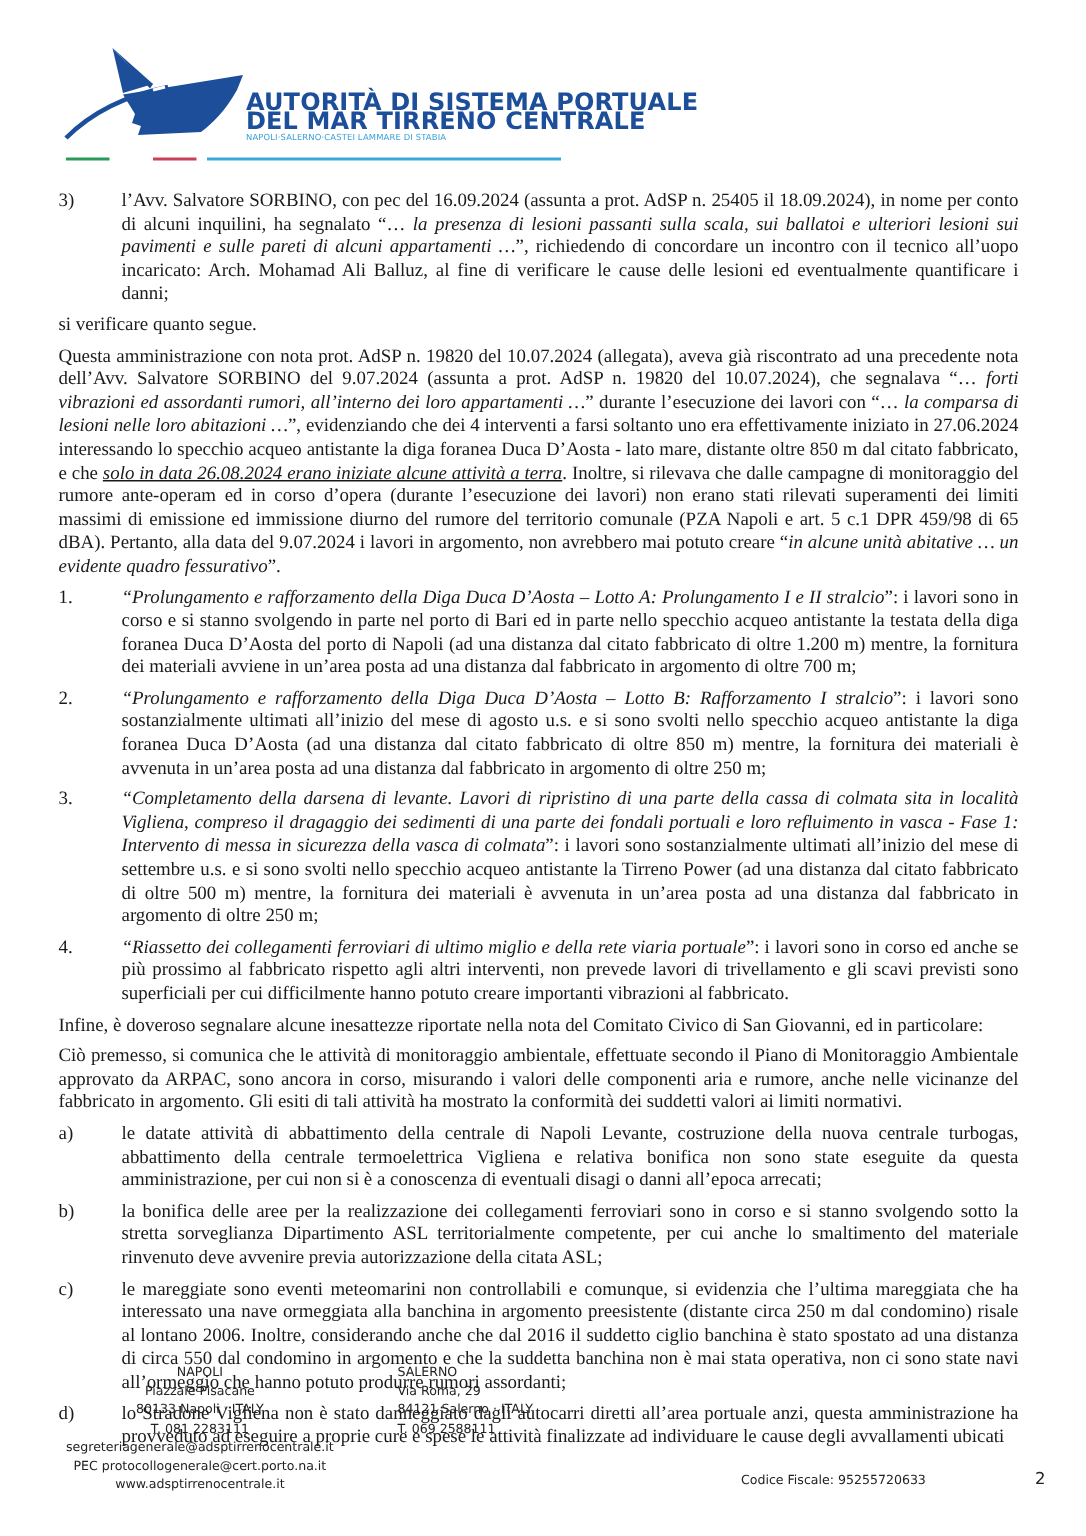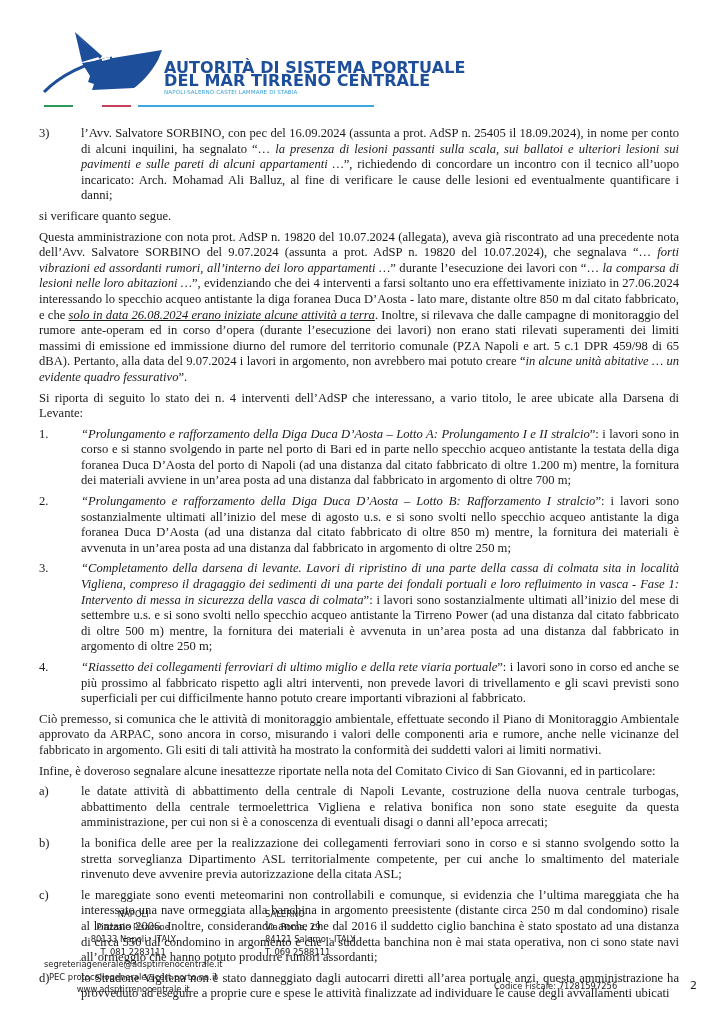--- a/index.html
+++ b/index.html
@@ -63,43 +63,42 @@
 
     <div class="item">
       <span class="marker">3)</span>
       <span class="content"><span>l’Avv. Salvatore SORBINO, con pec del 16.09.2024 (assunta a prot. AdSP n. 25405 il 18.09.2024), in nome per conto di alcuni inquilini, ha segnalato “… </span><em>la presenza di lesioni passanti sulla scala, sui ballatoi e ulteriori lesioni sui pavimenti e sulle pareti di alcuni appartamenti …</em><span>”, richiedendo di concordare un incontro con il tecnico all’uopo incaricato: Arch. Mohamad Ali Balluz, al fine di verificare le cause delle lesioni ed eventualmente quantificare i danni;</span></span>
     </div>
 
     <p>si verificare quanto segue.</p>
 
     <p><span>Questa amministrazione con nota prot. AdSP n. 19820 del 10.07.2024 (allegata), aveva già riscontrato ad una precedente nota dell’Avv. Salvatore SORBINO del 9.07.2024 (assunta a prot. AdSP n. 19820 del 10.07.2024), che segnalava “… </span><em>forti vibrazioni ed assordanti rumori, all’interno dei loro appartamenti …</em><span>” durante l’esecuzione dei lavori con “… </span><em>la comparsa di lesioni nelle loro abitazioni …</em><span>”, evidenziando che dei 4 interventi a farsi soltanto uno era effettivamente iniziato in 27.06.2024 interessando lo specchio acqueo antistante la diga foranea Duca D’Aosta - lato mare, distante oltre 850 m dal citato fabbricato, e che </span><span class="ul">solo in data 26.08.2024 erano iniziate alcune attività a terra</span><span>. Inoltre, si rilevava che dalle campagne di monitoraggio del rumore ante-operam ed in corso d’opera (durante l’esecuzione dei lavori) non erano stati rilevati superamenti dei limiti massimi di emissione ed immissione diurno del rumore del territorio comunale (PZA Napoli e art. 5 c.1 DPR 459/98 di 65 dBA). Pertanto, alla data del 9.07.2024 i lavori in argomento, non avrebbero mai potuto creare “</span><em>in alcune unità abitative … un evidente quadro fessurativo</em><span>”.</span></p>
 
-    <p>Si riporta di seguito lo stato dei n. 4 interventi dell’AdSP che interessano, a vario titolo, le aree ubicate alla Darsena di Levante:</p>
 
     <div>
       <div class="item">
         <span class="marker">1.</span>
         <span class="content"><em>“Prolungamento e rafforzamento della Diga Duca D’Aosta – Lotto A: Prolungamento I e II stralcio</em><span>”: i lavori sono in corso e si stanno svolgendo in parte nel porto di Bari ed in parte nello specchio acqueo antistante la testata della diga foranea Duca D’Aosta del porto di Napoli (ad una distanza dal citato fabbricato di oltre 1.200 m) mentre, la fornitura dei materiali avviene in un’area posta ad una distanza dal fabbricato in argomento di oltre 700 m;</span></span>
       </div>
       <div class="item">
         <span class="marker">2.</span>
         <span class="content"><em>“Prolungamento e rafforzamento della Diga Duca D’Aosta – Lotto B: Rafforzamento I stralcio</em><span>”: i lavori sono sostanzialmente ultimati all’inizio del mese di agosto u.s. e si sono svolti nello specchio acqueo antistante la diga foranea Duca D’Aosta (ad una distanza dal citato fabbricato di oltre 850 m) mentre, la fornitura dei materiali è avvenuta in un’area posta ad una distanza dal fabbricato in argomento di oltre 250 m;</span></span>
       </div>
       <div class="item">
         <span class="marker">3.</span>
         <span class="content"><em>“Completamento della darsena di levante. Lavori di ripristino di una parte della cassa di colmata sita in località Vigliena, compreso il dragaggio dei sedimenti di una parte dei fondali portuali e loro refluimento in vasca - Fase 1: Intervento di messa in sicurezza della vasca di colmata</em><span>”: i lavori sono sostanzialmente ultimati all’inizio del mese di settembre u.s. e si sono svolti nello specchio acqueo antistante la Tirreno Power (ad una distanza dal citato fabbricato di oltre 500 m) mentre, la fornitura dei materiali è avvenuta in un’area posta ad una distanza dal fabbricato in argomento di oltre 250 m;</span></span>
       </div>
       <div class="item">
         <span class="marker">4.</span>
         <span class="content"><em>“Riassetto dei collegamenti ferroviari di ultimo miglio e della rete viaria portuale</em><span>”: i lavori sono in corso ed anche se più prossimo al fabbricato rispetto agli altri interventi, non prevede lavori di trivellamento e gli scavi previsti sono superficiali per cui difficilmente hanno potuto creare importanti vibrazioni al fabbricato.</span></span>
       </div>
     </div>
 
+    <p>Infine, è doveroso segnalare alcune inesattezze riportate nella nota del Comitato Civico di San Giovanni, ed in particolare:</p>
     <p>Ciò premesso, si comunica che le attività di monitoraggio ambientale, effettuate secondo il Piano di Monitoraggio Ambientale approvato da ARPAC, sono ancora in corso, misurando i valori delle componenti aria e rumore, anche nelle vicinanze del fabbricato in argomento. Gli esiti di tali attività ha mostrato la conformità dei suddetti valori ai limiti normativi.</p>
-    <p>Infine, è doveroso segnalare alcune inesattezze riportate nella nota del Comitato Civico di San Giovanni, ed in particolare:</p>
 
     <div>
       <div class="item">
         <span class="marker">a)</span>
         <span class="content">le datate attività di abbattimento della centrale di Napoli Levante, costruzione della nuova centrale turbogas, abbattimento della centrale termoelettrica Vigliena e relativa bonifica non sono state eseguite da questa amministrazione, per cui non si è a conoscenza di eventuali disagi o danni all’epoca arrecati;</span>
       </div>
       <div class="item">
         <span class="marker">b)</span>
         <span class="content">la bonifica delle aree per la realizzazione dei collegamenti ferroviari sono in corso e si stanno svolgendo sotto la stretta sorveglianza Dipartimento ASL territorialmente competente, per cui anche lo smaltimento del materiale rinvenuto deve avvenire previa autorizzazione della citata ASL;</span>
       </div>
@@ -125,15 +124,15 @@
   </div>
 
   <div class="footer col2">
     <div>SALERNO</div>
     <div>Via Roma, 29</div>
     <div>84121 Salerno · ITALY</div>
     <div>T. 069 2588111</div>
   </div>
 
 
-  <div class="footer-cf">Codice Fiscale: 71281597256</div>
+  <div class="footer-cf">Codice Fiscale: 95255720633</div>
   <div class="page-number">2</div>
 </div>
 
 </body></html>

